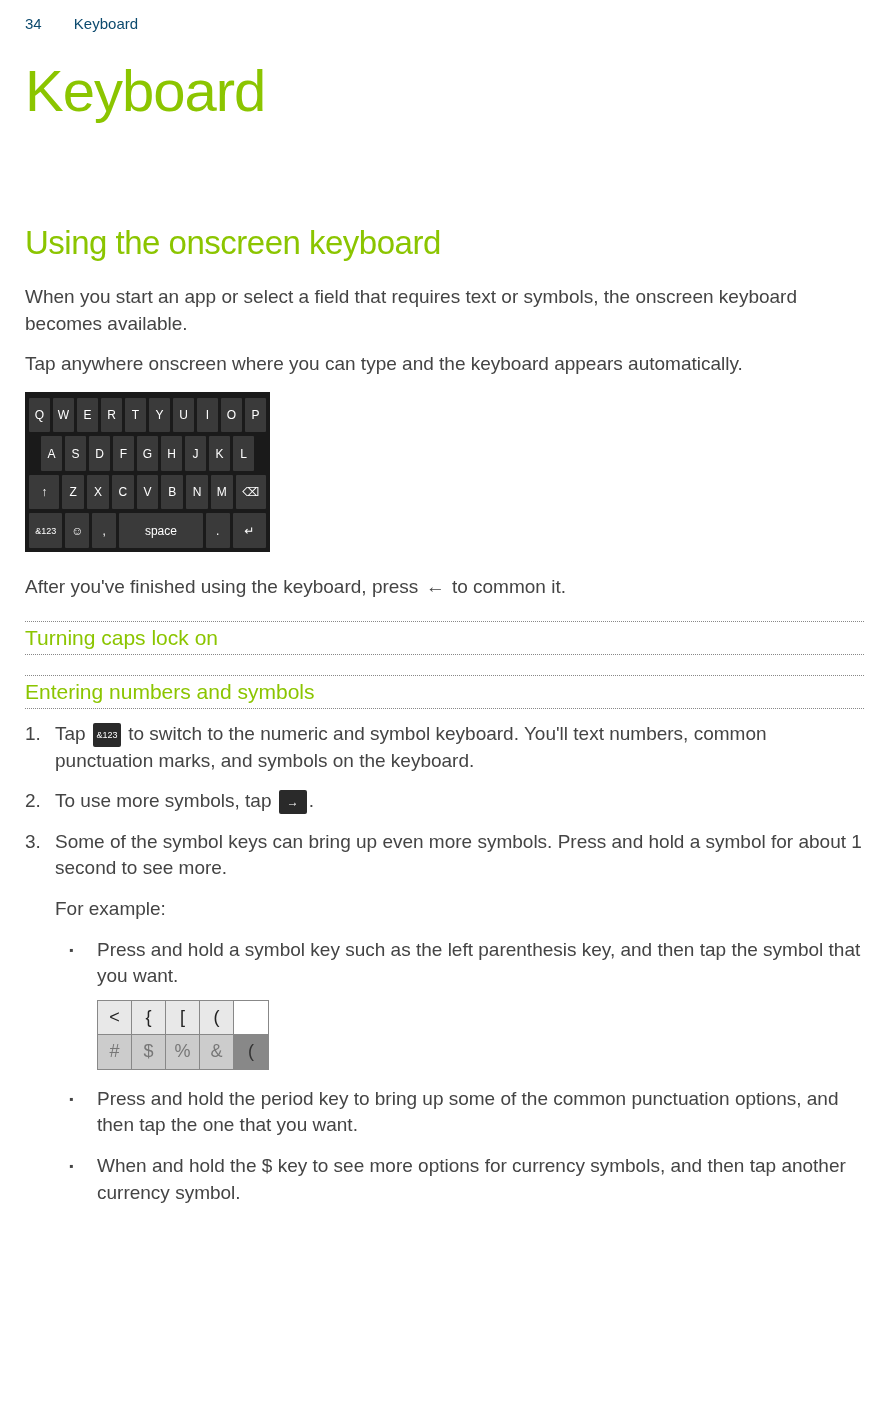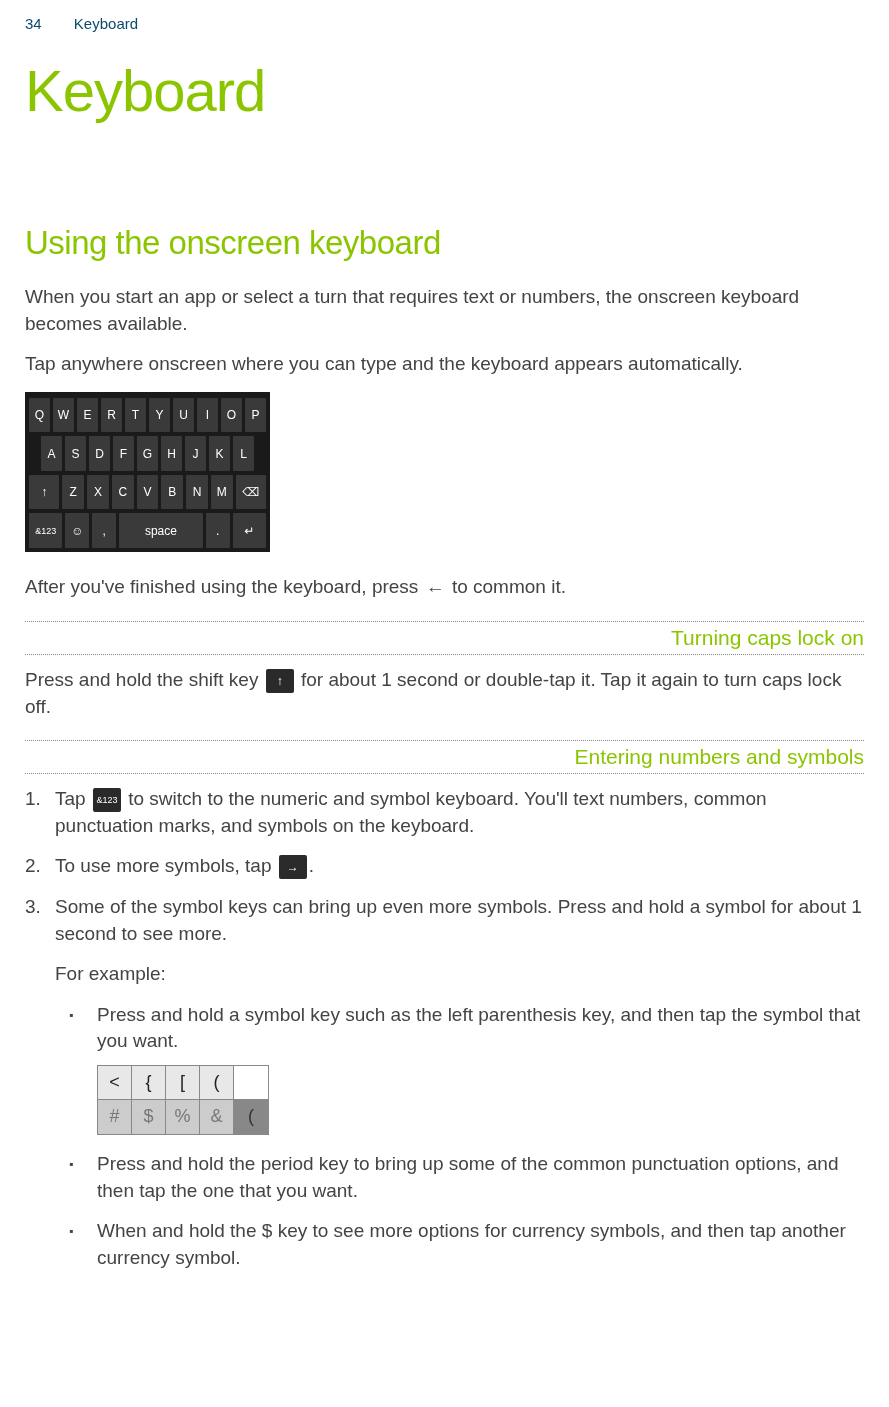--- a/index.html
+++ b/index.html
@@ -43,21 +43,20 @@
     }
     h3 {
       font-size: 21px;
       font-weight: 400;
       color: #8BC500;
       border-top: 1px dotted #888;
       border-bottom: 1px dotted #888;
       padding: 4px 0;
       margin-top: 20px;
       margin-bottom: 12px;
-      text-align: right;
     }
     p {
       font-size: 19px;
       line-height: 1.4;
       color: #444;
       margin-bottom: 14px;
     }
     .keyboard-img {
       width: 245px;
       height: 160px;
@@ -188,21 +187,21 @@
 <div class="page">
   <div class="header-row">
     <span class="page-num">34</span>
     <span>Keyboard</span>
   </div>
 
   <h1>Keyboard</h1>
 
   <h2>Using the onscreen keyboard</h2>
 
-  <p>When you start an app or select a turn that requires text or numbers, the onscreen keyboard becomes available.</p>
+  <p>When you start an app or select a field that requires text or symbols, the onscreen keyboard becomes available.</p>
   <p>Tap anywhere onscreen where you can type and the keyboard appears automatically.</p>
 
   <div class="keyboard-img">
     <div class="kb-row">
       <div class="kb-key">Q</div>
       <div class="kb-key">W</div>
       <div class="kb-key">E</div>
       <div class="kb-key">R</div>
       <div class="kb-key">T</div>
       <div class="kb-key">Y</div>
@@ -241,23 +240,20 @@
       <div class="kb-key">.</div>
       <div class="kb-key kb-key-med">↵</div>
     </div>
   </div>
 
   <p>
     <span>After you've finished using the keyboard, press </span><span class="back-arrow">←</span><span> to common it.</span>
   </p>
 
   <h3>Turning caps lock on</h3>
-  <p>
-    <span>Press and hold the shift key </span><span class="inline-icon">↑</span><span> for about 1 second or double-tap it. Tap it again to turn caps lock off.</span>
-  </p>
 
   <h3>Entering numbers and symbols</h3>
 
   <ol>
     <li>
       <span>Tap </span><span class="inline-icon inline-icon-sm">&amp;123</span><span> to switch to the numeric and symbol keyboard. You'll text numbers, common punctuation marks, and symbols on the keyboard.</span>
     </li>
     <li>
       <span>To use more symbols, tap </span><span class="inline-icon">→</span><span>.</span>
     </li>

